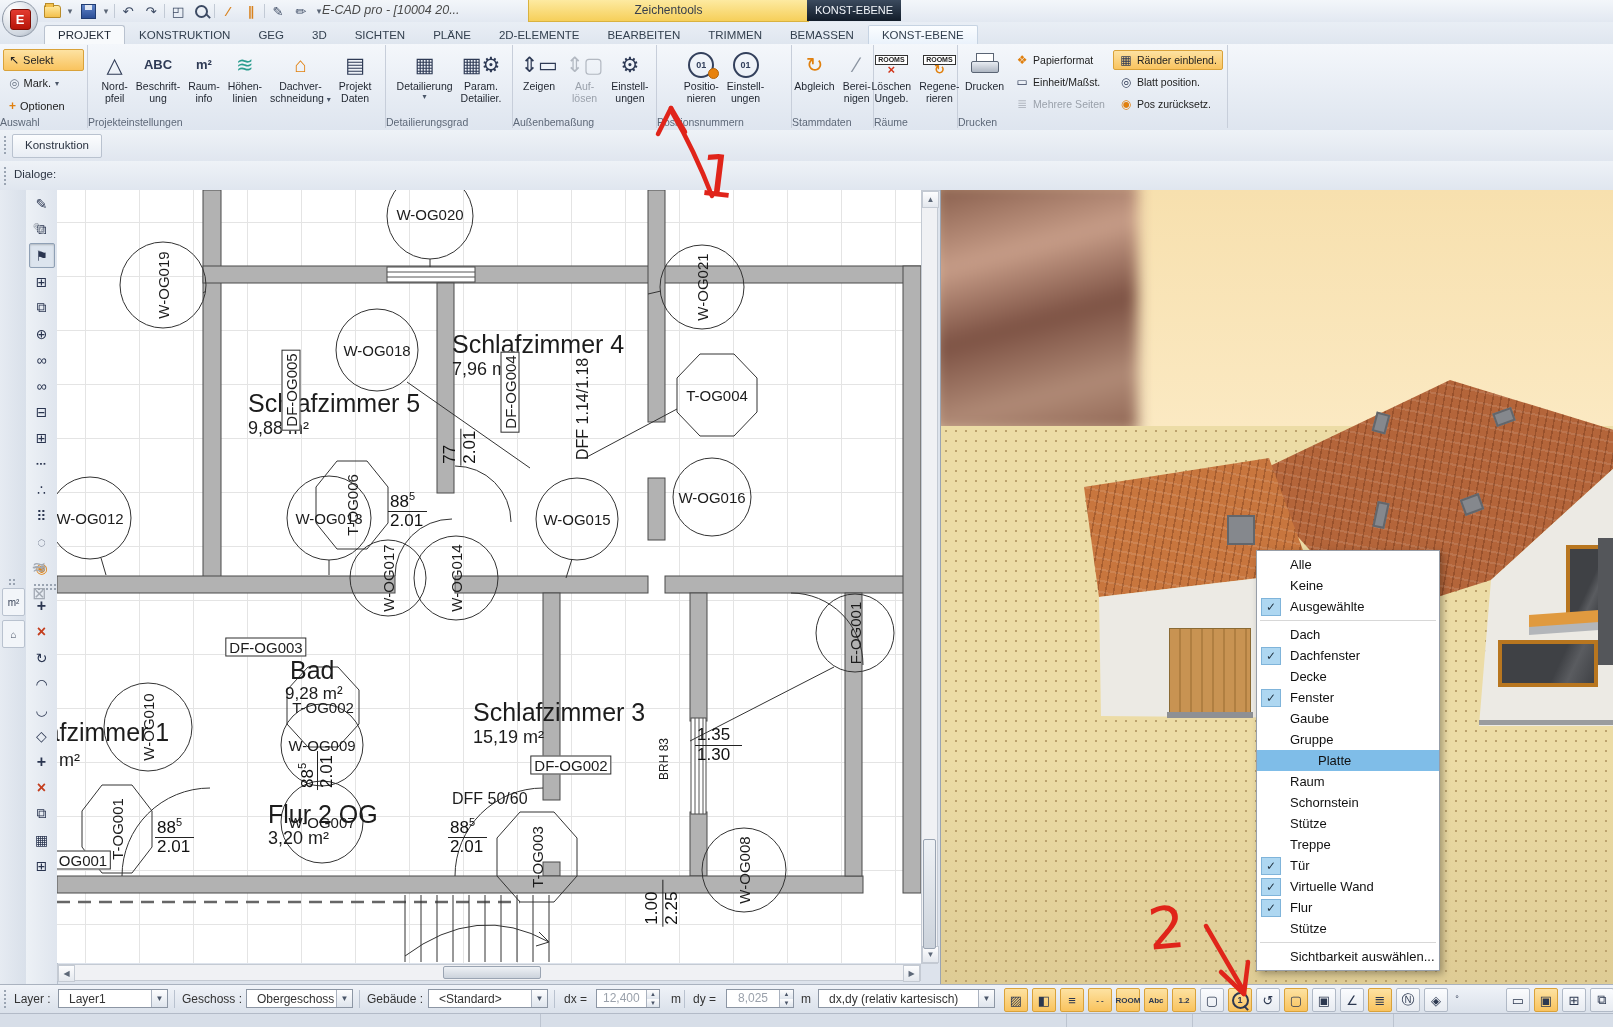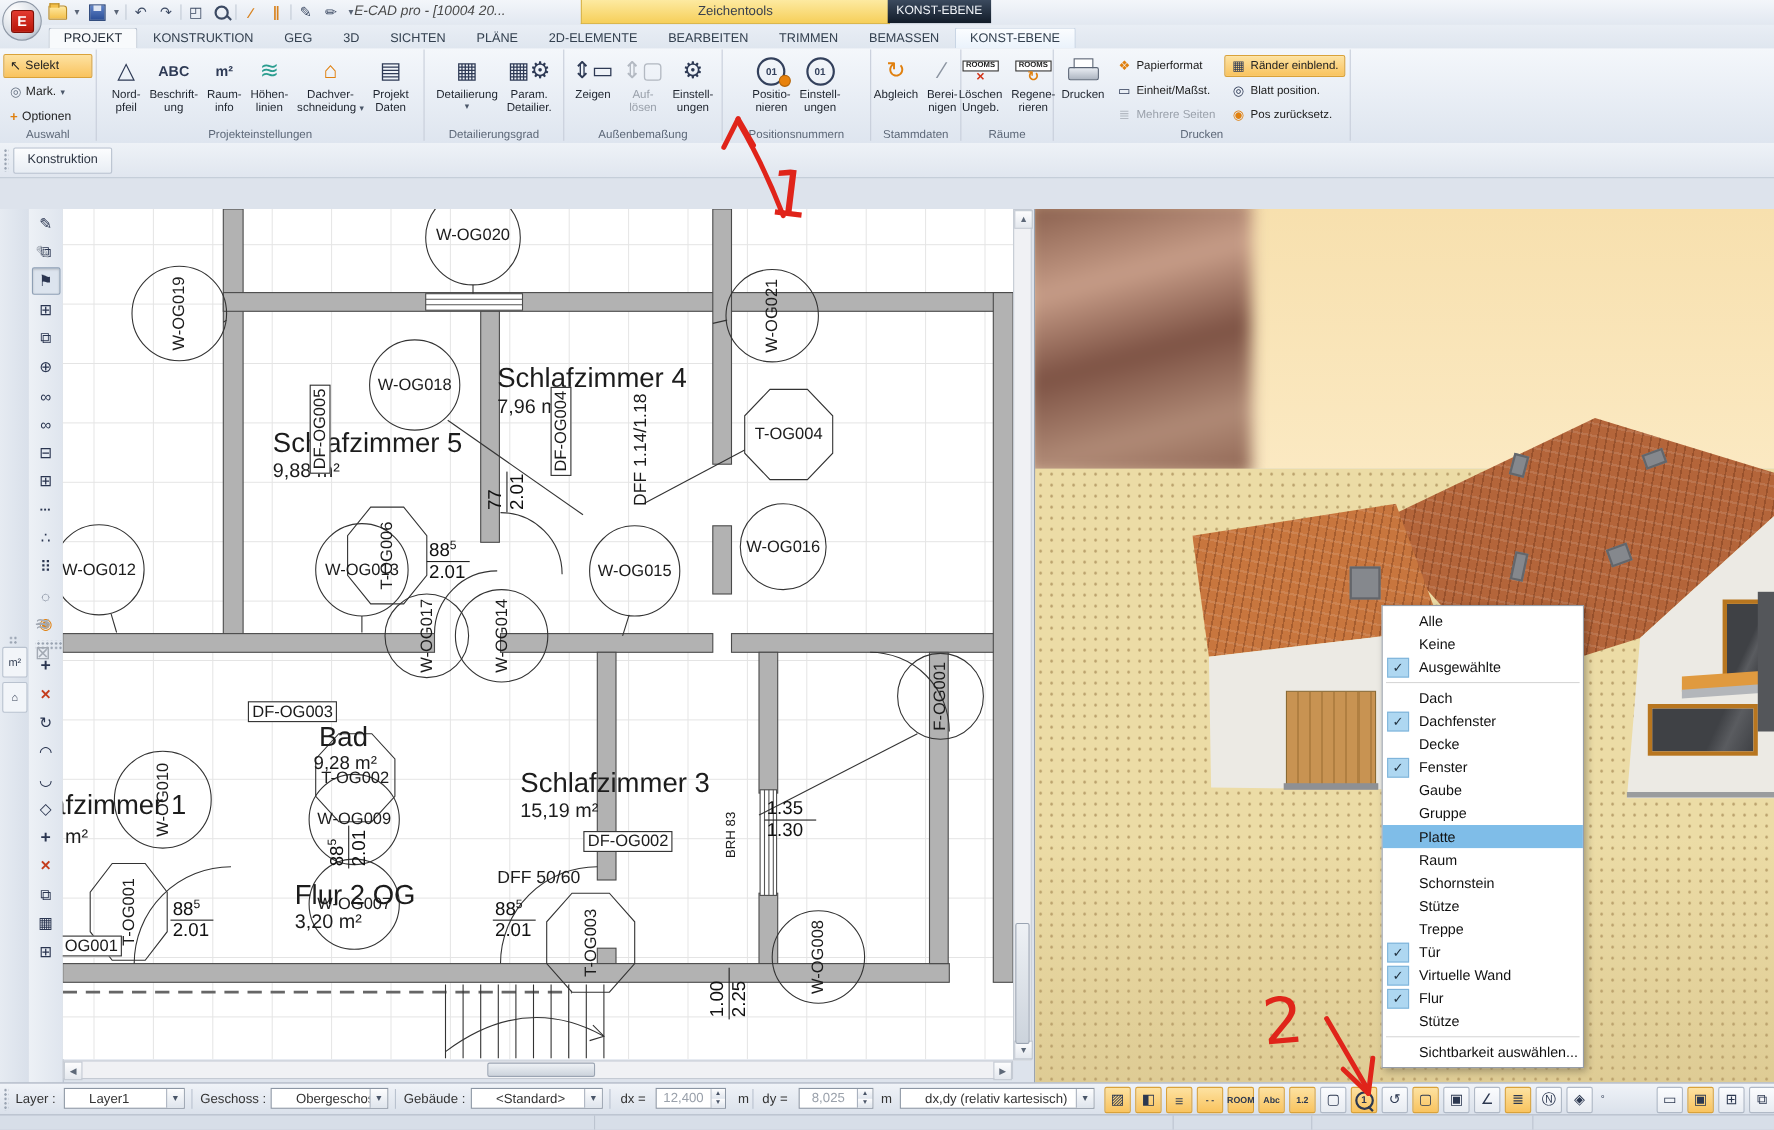--- a/index.html
+++ b/index.html
@@ -24,21 +24,21 @@
   #ctx-band{position:absolute;left:528px;top:0;width:279px;height:21px;background:linear-gradient(#fdeaa1,#f6cf5a);border:1px solid #d9b23f;border-top:none;text-align:center;font-size:12px;color:#39404d;line-height:20px;}
   #ctx-tab-dark{position:absolute;left:807px;top:0;width:94px;height:21px;background:linear-gradient(#3b4a5e,#121c29);color:#f2f5fa;font-size:11px;text-align:center;line-height:21px;}
   
   #tabrow{position:absolute;left:0;top:22px;right:0;height:22px;background:linear-gradient(#e9eef5,#dfe6ef);display:flex;align-items:flex-end;padding-left:44px;box-sizing:border-box;}
   .tab{padding:3px 13px 3px;font-size:11.5px;color:#33404f;border:1px solid transparent;border-bottom:none;white-space:nowrap;cursor:default;}
   .tab.active{background:#f8fafc;border-color:#b9c2cf;border-radius:3px 3px 0 0;color:#1f2835;}
   .tab.ctx{background:linear-gradient(#fbfdff,#eaf2fb);border-color:#c6d3e2;border-radius:2px 2px 0 0;}
   
   #ribbon{position:absolute;left:0;top:44px;right:0;height:86px;background:linear-gradient(#f4f7fb,#dee5ef);border-bottom:1px solid #b6bfcc;}
   .rgroup{position:absolute;top:1px;bottom:2px;border-right:1px solid #c7ceda;box-sizing:border-box;}
-  .rg-label{position:absolute;bottom:0;left:0;right:0;text-align:center;font-size:10.5px;color:#5d6878;white-space:nowrap;}
+  .rg-label{position:absolute;bottom:0;left:0;right:0;font-size:10.5px;color:#5d6878;white-space:nowrap;}
   .rg-body{position:absolute;top:3px;left:0;right:0;height:66px;display:flex;justify-content:center;gap:2px;}
   .rbtn{display:flex;flex-direction:column;align-items:center;font-size:10.5px;line-height:1.15;color:#1e242e;padding:1px 2px;border:1px solid transparent;border-radius:2px;cursor:default;text-align:center;}
   .ric{height:30px;display:flex;align-items:center;justify-content:center;font-size:21px;color:#2e3a55;}
   .ric.orange{color:#e0800f;}
   .ric.small-txt{font-size:13px;font-weight:700;}
   .ric.gray{color:#9aa1ab;}
   .rbtn.disabled{color:#9aa1ab;}
   .rbtn.disabled .ric{color:#b3b9c2;}
   .dd{font-size:8px;color:#4a5668;}
   .pill{display:flex;align-items:center;gap:4px;font-size:11px;padding:1px 5px;border:1px solid transparent;border-radius:2px;height:18px;white-space:nowrap;}
@@ -104,28 +104,28 @@
   .poly{position:absolute;}
   .rooftex{background-image:repeating-linear-gradient(100deg,rgba(80,30,8,.28) 0 1.5px,transparent 1.5px 8px),repeating-linear-gradient(12deg,rgba(255,255,255,.10) 0 2px,transparent 2px 11px);}
   .skylight{position:absolute;background:#85888d;border:2px solid #63666b;box-sizing:border-box;}
   .win{position:absolute;background:linear-gradient(115deg,#3f4145 60%,#5a5c60 75%,#3f4145);border:4px solid #b8761f;box-sizing:border-box;}
   
   #menu{position:absolute;left:1256px;top:550px;width:182px;background:#fff;border:1px solid #979ea8;box-shadow:3px 3px 7px rgba(0,0,0,.3);padding:3px 0;z-index:60;font-size:13px;color:#111;}
   .mi{display:flex;align-items:center;height:21px;padding-left:4px;cursor:default;}
   .mi .chk{width:20px;height:18px;margin-right:9px;display:flex;align-items:center;justify-content:center;font-size:12px;color:#233442;flex:0 0 auto;}
   .mi.checked .chk{background:#aed7f1;border:1px solid #7fb4da;box-sizing:border-box;}
   .mi.checked .chk::after{content:'✓';}
-  .mi.hl{background:#7fbde8;}
+  .mi.hl{background:#7fbde8;gap:28px;}
   .msep{display:none;height:1px;background:#d7d7d7;margin:3px 3px;}
   .msep.show{display:block;}
   
   #statusbar{position:absolute;left:0;top:984px;right:0;height:29px;background:linear-gradient(#f0f3f8,#d9e0ea);border-top:1px solid #aab2bf;font-size:12px;color:#333;}
   .st-label{position:absolute;top:7px;white-space:nowrap;}
   .combo{position:absolute;top:4px;height:19px;background:#fff;border:1px solid #8c96a4;display:flex;align-items:center;box-sizing:border-box;font-size:12px;}
-  .combo .val{flex:1;padding:0 22px;white-space:nowrap;overflow:hidden;}
+  .combo .val{flex:1;padding:0 10px;white-space:nowrap;overflow:hidden;}
   .combo .da{width:15px;align-self:stretch;background:linear-gradient(#fdfdfe,#dfe5ed);border-left:1px solid #aab2bf;display:flex;align-items:center;justify-content:center;font-size:8px;color:#4a5568;}
   .spin{position:absolute;top:4px;height:19px;background:#fff;border:1px solid #8c96a4;display:flex;box-sizing:border-box;}
   .spin .val{flex:1;padding:0 6px;color:#9aa1ab;text-align:center;line-height:17px;}
   .spin .ud{width:13px;display:flex;flex-direction:column;border-left:1px solid #aab2bf;}
   .spin .ud i{flex:1;font-style:normal;font-size:6px;line-height:8px;text-align:center;color:#4a5568;background:linear-gradient(#fdfdfe,#dfe5ed);}
   .st-sep{position:absolute;top:5px;width:1px;height:18px;background:#b9c2cf;}
   .bt-row{position:absolute;top:3px;display:flex;gap:4px;}
   .bt{width:22px;height:22px;display:flex;align-items:center;justify-content:center;font-size:13px;color:#2c3850;border:1px solid #b0b9c6;border-radius:2px;background:linear-gradient(#fbfcfe,#e7ebf1);position:relative;}
   .bt.on{background:linear-gradient(#fde2a2,#f9c35e);border-color:#d9a23a;}
   .bt.txt{font-size:8px;font-weight:700;}
@@ -380,20 +380,24 @@
         </div>
       </div>
       <div class="rg-label">Drucken</div>
     </div>
   </div>
 
   <div id="row-konst">
     <div class="grip"></div>
     <div class="flatbtn">Konstruktion</div>
   </div>
+  <div id="row-dialoge">
+    <div class="grip"></div>
+    <div id="dialoge-label">Dialoge:</div>
+  </div>
 
   <div id="side-strip">
     <div class="grip" style="top:388px;bottom:auto;height:8px;left:8px;width:8px;"></div>
     <div class="ss-btn" style="top:398px">
         <span>m²</span>
       </div>
     <div class="ss-btn" style="top:430px">
         <span>⌂</span>
       </div>
   </div>

